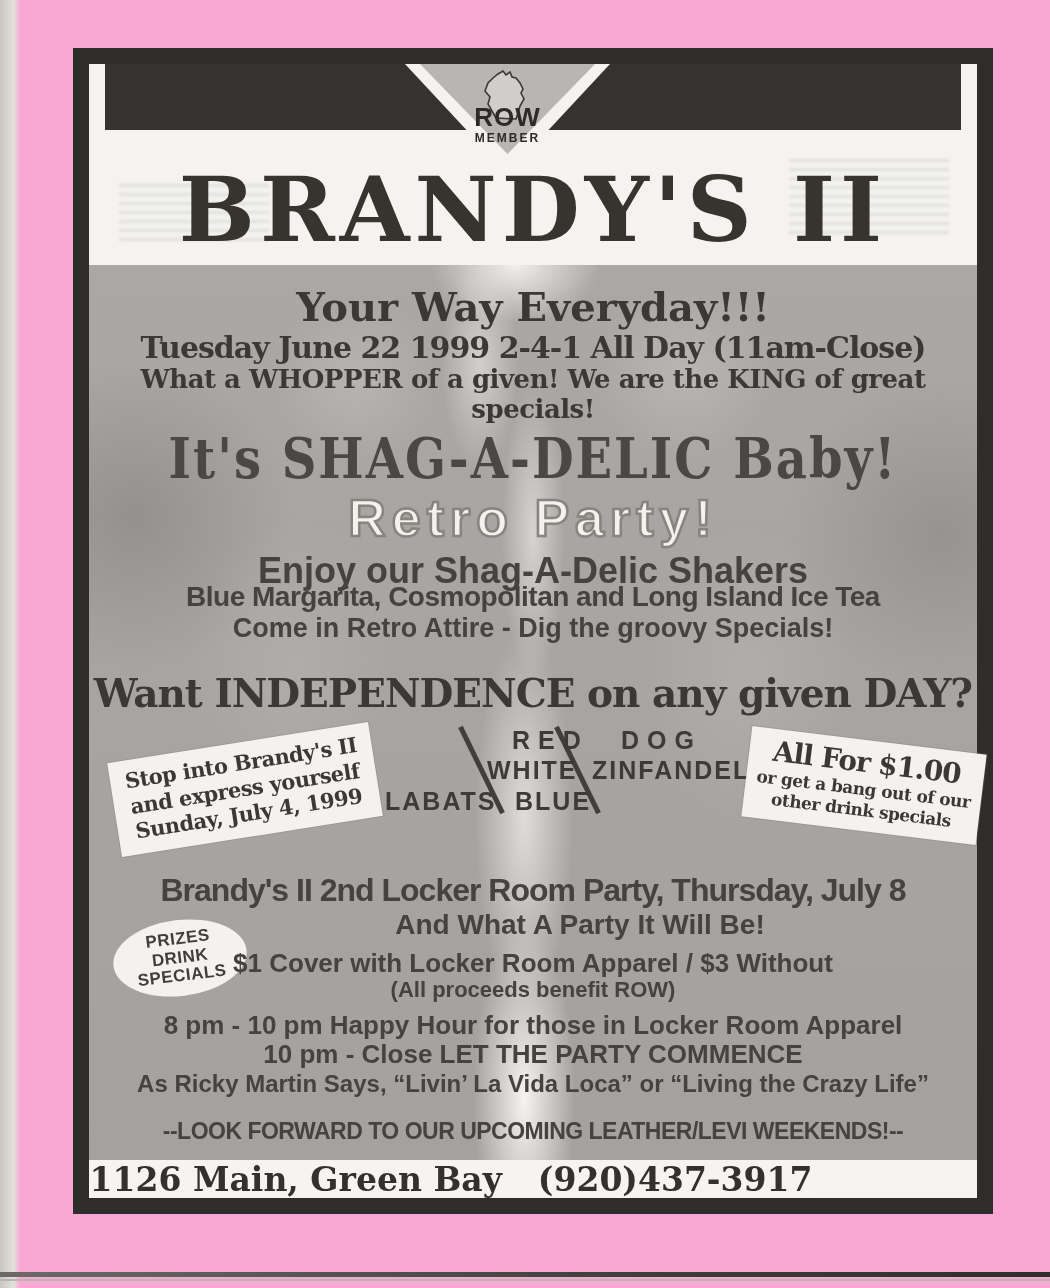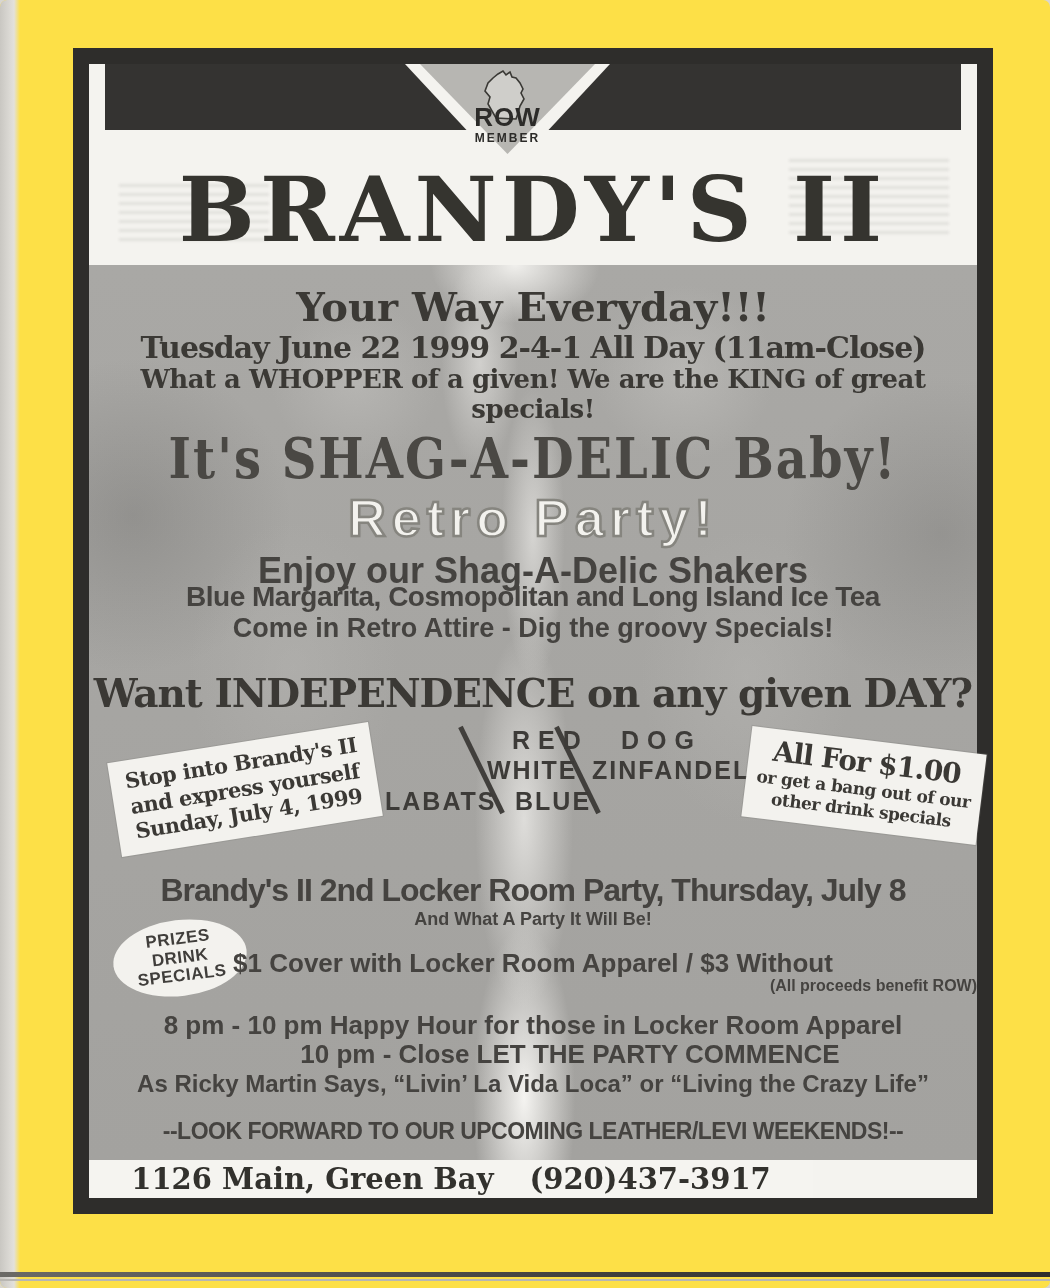--- a/index.html
+++ b/index.html
@@ -1,20 +1,19 @@
 <!DOCTYPE html>
 <html><head>
 <meta charset="utf-8">
 <style>
   html,body{margin:0;padding:0;background:#d8d6d1;}
   .page{
     position:relative;width:1050px;height:1288px;margin:0 auto;
-    background:#fde047;overflow:hidden;
+    background:#f9a8d4;overflow:hidden;
     font-family:"Liberation Sans",sans-serif;
-    border-radius:7px;
   }
   .edge-left{position:absolute;left:0;top:0;width:20px;height:100%;
     background:linear-gradient(to right,#c9c7c2,#e3e1dc 70%,rgba(234,232,227,0));}
   .scan-line{position:absolute;left:0;top:1272px;width:100%;height:5px;
     background:linear-gradient(to right,#6b6a66,#3f3e3b 60%,#2f2e2b);}
   .scan-line2{position:absolute;left:0;top:1279px;width:100%;height:2px;background:#b9b7b2;}
 
   
   .flyer{
     position:absolute;left:73px;top:48px;width:920px;height:1166px;
@@ -93,41 +92,41 @@
 
   .allfor-box{
     position:absolute;left:657px;top:676px;width:224px;padding:8px 6px 10px 6px;
     background:#f3f2ee;transform:rotate(7deg);box-shadow:0 0 0 1px rgba(120,119,115,.25);
     text-align:center;font-family:"DejaVu Serif",serif;font-weight:bold;color:#3b3935;
   }
   .allfor-h{font-size:28px;letter-spacing:-1px;line-height:1.1;}
   .allfor-s{font-size:17px;letter-spacing:-0.5px;line-height:1.25;}
 
   .locker{top:808px;font-size:32px;letter-spacing:-1px;}
-  .party{top:845px;font-size:18px;}
+  .party{top:845px;font-size:28px;padding-left:47px;}
 
   .prize-oval{
     position:absolute;left:24px;top:856px;width:134px;height:76px;
     background:#f3f2ee;border-radius:50%;transform:rotate(-7deg);
     display:flex;align-items:center;justify-content:center;
   }
   .prize-txt{text-align:center;font-family:"Liberation Sans",sans-serif;font-weight:bold;
     font-size:17px;line-height:1.1;color:#403e3b;letter-spacing:0.5px;}
 
   .cover{top:884px;font-size:26px;}
-  .proceeds{top:913px;font-size:16px;text-align:right;}
+  .proceeds{top:913px;font-size:22px;}
   .hh1{top:946px;font-size:26px;}
-  .hh2{top:975px;font-size:26px;padding-left:37px;}
+  .hh2{top:975px;font-size:26px;}
   .ricky{top:1006px;font-size:24px;}
   .look{top:1054px;font-size:23px;letter-spacing:-0.5px;}
 
   .addr-bar{
     position:absolute;left:0;top:1096px;width:724px;height:38px;background:#f5f4f0;
     display:flex;align-items:center;justify-content:center;gap:36px;
-    font-family:"DejaVu Serif",serif;font-weight:bold;font-size:29px;color:#32312d;
+    font-family:"DejaVu Serif",serif;font-weight:bold;font-size:33px;color:#32312d;
     letter-spacing:0px;
   }
 </style>
 </head>
 <body>
 
 <div class="page">
   <div class="edge-left"></div>
 
   <div class="flyer">

